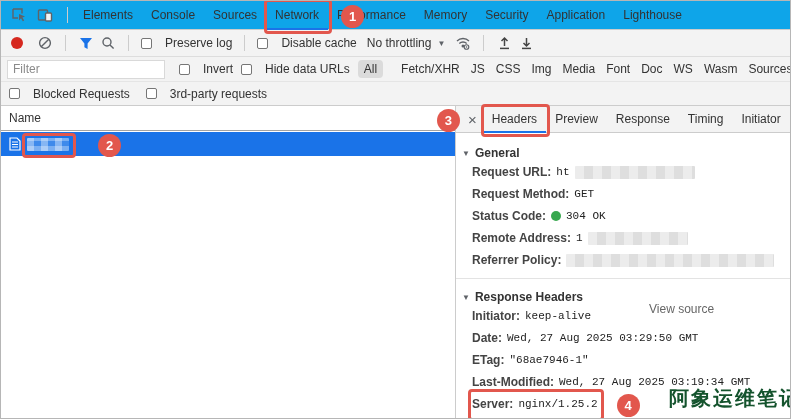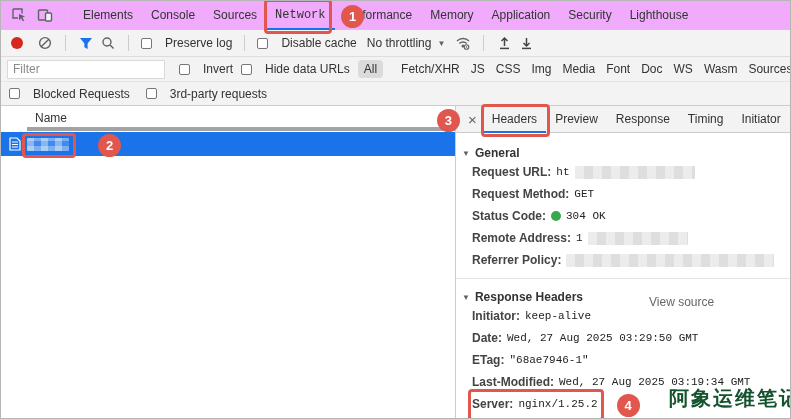--- a/index.html
+++ b/index.html
@@ -4,30 +4,30 @@
 <style>
   * { margin:0; padding:0; box-sizing:border-box; }
   html,body { background:#fff; }
   body { font-family:"Liberation Sans", sans-serif; font-size:12px; color:#333; }
   .devtools {
     position:relative; width:791px; height:419px; background:#fff;
     border:1px solid #b6b6b6; overflow:hidden;
   }
   
   .tabbar {
-    height:29px; background:#f0abfc; border-bottom:1px solid #ccc;
+    height:29px; background:#0ea5e9; border-bottom:1px solid #ccc;
     display:flex; align-items:center; padding-left:8px;
   }
   .tb-icon { width:20px; height:20px; display:flex; align-items:center; justify-content:center; margin-right:6px; cursor:pointer; }
   .vsep { width:1px; height:16px; background:#ccc; margin:0 6px; }
   .main-tab {
     padding:0 9px; height:29px; line-height:28px; color:#333; cursor:pointer;
     border-bottom:2px solid transparent; white-space:nowrap;
   }
-  .main-tab.selected { border-bottom:2px solid var(--accent);font-family:Liberation Mono, monospace; }
+  .main-tab.selected { border-bottom:2px solid var(--accent); }
   
   .net-toolbar {
     height:27px; background:#f3f3f3; border-bottom:1px solid #ddd;
     display:flex; align-items:center; padding-left:10px; gap:6px;
   }
   .rec-dot { width:12px; height:12px; border-radius:50%; background:var(--rec); margin-right:8px; cursor:pointer; }
   .icon16 { width:16px; height:16px; display:flex; align-items:center; justify-content:center; cursor:pointer; }
   .cb { width:11px; height:11px; border:1px solid #767676; border-radius:2px; background:#fff; display:inline-block; flex:none; cursor:pointer; }
   .cb-label { display:flex; align-items:center; gap:13px; white-space:nowrap; cursor:pointer; }
   .throttle { display:flex; align-items:center; gap:6px; margin-left:4px; cursor:pointer; white-space:nowrap; }
@@ -45,21 +45,21 @@
   .pill { padding:2px 6px; border-radius:4px; cursor:pointer; white-space:nowrap; }
   .pill.selected { background:#dbdbdb; }
   .type-list { display:flex; align-items:center; gap:11px; }
   .row2 {
     height:24px; background:#f3f3f3; border-bottom:1px solid #ccc;
     display:flex; align-items:center; padding-left:8px; gap:16px;
   }
   
   .main { display:flex; height:314px; }
   .left-pane { width:455px; flex:none; border-right:1px solid #ccc; background:#fff; }
-  .name-header { height:25px; line-height:25px; padding-left:8px; border-bottom:4px solid #a3a3a3; color:#333; background:#fff;margin-left:26px; }
+  .name-header { height:25px; line-height:25px; padding-left:8px; border-bottom:1px solid #a3a3a3; color:#333; background:#fff; }
   .req-row {
     height:24px; margin-top:1px; background:var(--accent); color:#fff;
     display:flex; align-items:center; padding-left:8px; gap:6px; cursor:pointer;
   }
   .mosaic {
     display:inline-block; height:13px; border-radius:1px;
     background:
       repeating-linear-gradient(90deg, rgba(255,255,255,.45) 0 7px, rgba(255,255,255,.12) 7px 14px),
       repeating-linear-gradient(0deg, rgba(255,255,255,.35) 0 5px, rgba(255,255,255,.05) 5px 10px);
   }
@@ -76,21 +76,21 @@
   }
   .close-x { font-size:15px; color:#5f6368; padding:0 6px; cursor:pointer; line-height:1; }
   .detail-tab {
     padding:0 9px; height:27px; line-height:26px; color:#333; cursor:pointer;
     border-bottom:2px solid transparent; white-space:nowrap;
   }
   .detail-tab.active { border-bottom:2px solid var(--accent); }
   .detail-content { flex:1; overflow:hidden; padding-top:8px; position:relative; }
   .sect-header { height:20px; line-height:24px; padding-left:6px; font-weight:bold; color:#333; position:relative; }
   .tri { display:inline-block; font-size:8px; color:#5f6368; margin-right:5px; vertical-align:1px; }
-  .view-source { position:absolute; left:193px; top:5px; font-weight:normal; color:#666; cursor:pointer; }
+  .view-source { position:absolute; left:193px; top:12px; font-weight:normal; color:#666; cursor:pointer; }
   .kv { line-height:22px; padding-left:16px; white-space:nowrap; display:flex; align-items:center; gap:5px; }
   .kv .k { font-weight:bold; color:#444; }
   .kv .v { font-family:"Liberation Mono", monospace; font-size:11px; color:#222; }
   .status-dot { width:10px; height:10px; border-radius:50%; background:var(--green); display:inline-block; flex:none; }
   .sect-divider { border-top:1px solid #e3e3e3; margin:7px 0 6px 0; }
   
   .ann-box {
     position:absolute; border:3px solid var(--ann); border-radius:4px;
     pointer-events:none; z-index:40; background:transparent;
   }
@@ -125,22 +125,22 @@
           <rect x="8.5" y="6" width="6" height="8" rx="1" fill="#f3f3f3" stroke="#5f6368" stroke-width="1.4"></rect>
         </svg>
     </span>
     <span class="vsep"></span>
     <span class="main-tab">Elements</span>
     <span class="main-tab">Console</span>
     <span class="main-tab">Sources</span>
     <span class="main-tab selected">Network</span>
     <span class="main-tab">Performance</span>
     <span class="main-tab">Memory</span>
+    <span class="main-tab">Security</span>
     <span class="main-tab">Application</span>
-    <span class="main-tab">Security</span>
     <span class="main-tab">Lighthouse</span>
   </div>
 
   <div class="net-toolbar">
     <span class="rec-dot"></span>
     <span class="icon16">
       <svg width="14" height="14" viewBox="0 0 14 14">
           <circle cx="7" cy="7" r="5.4" fill="none" stroke="#5f6368" stroke-width="1.4"></circle>
           <line x1="3.2" y1="10.8" x2="10.8" y2="3.2" stroke="#5f6368" stroke-width="1.4"></line>
         </svg>

